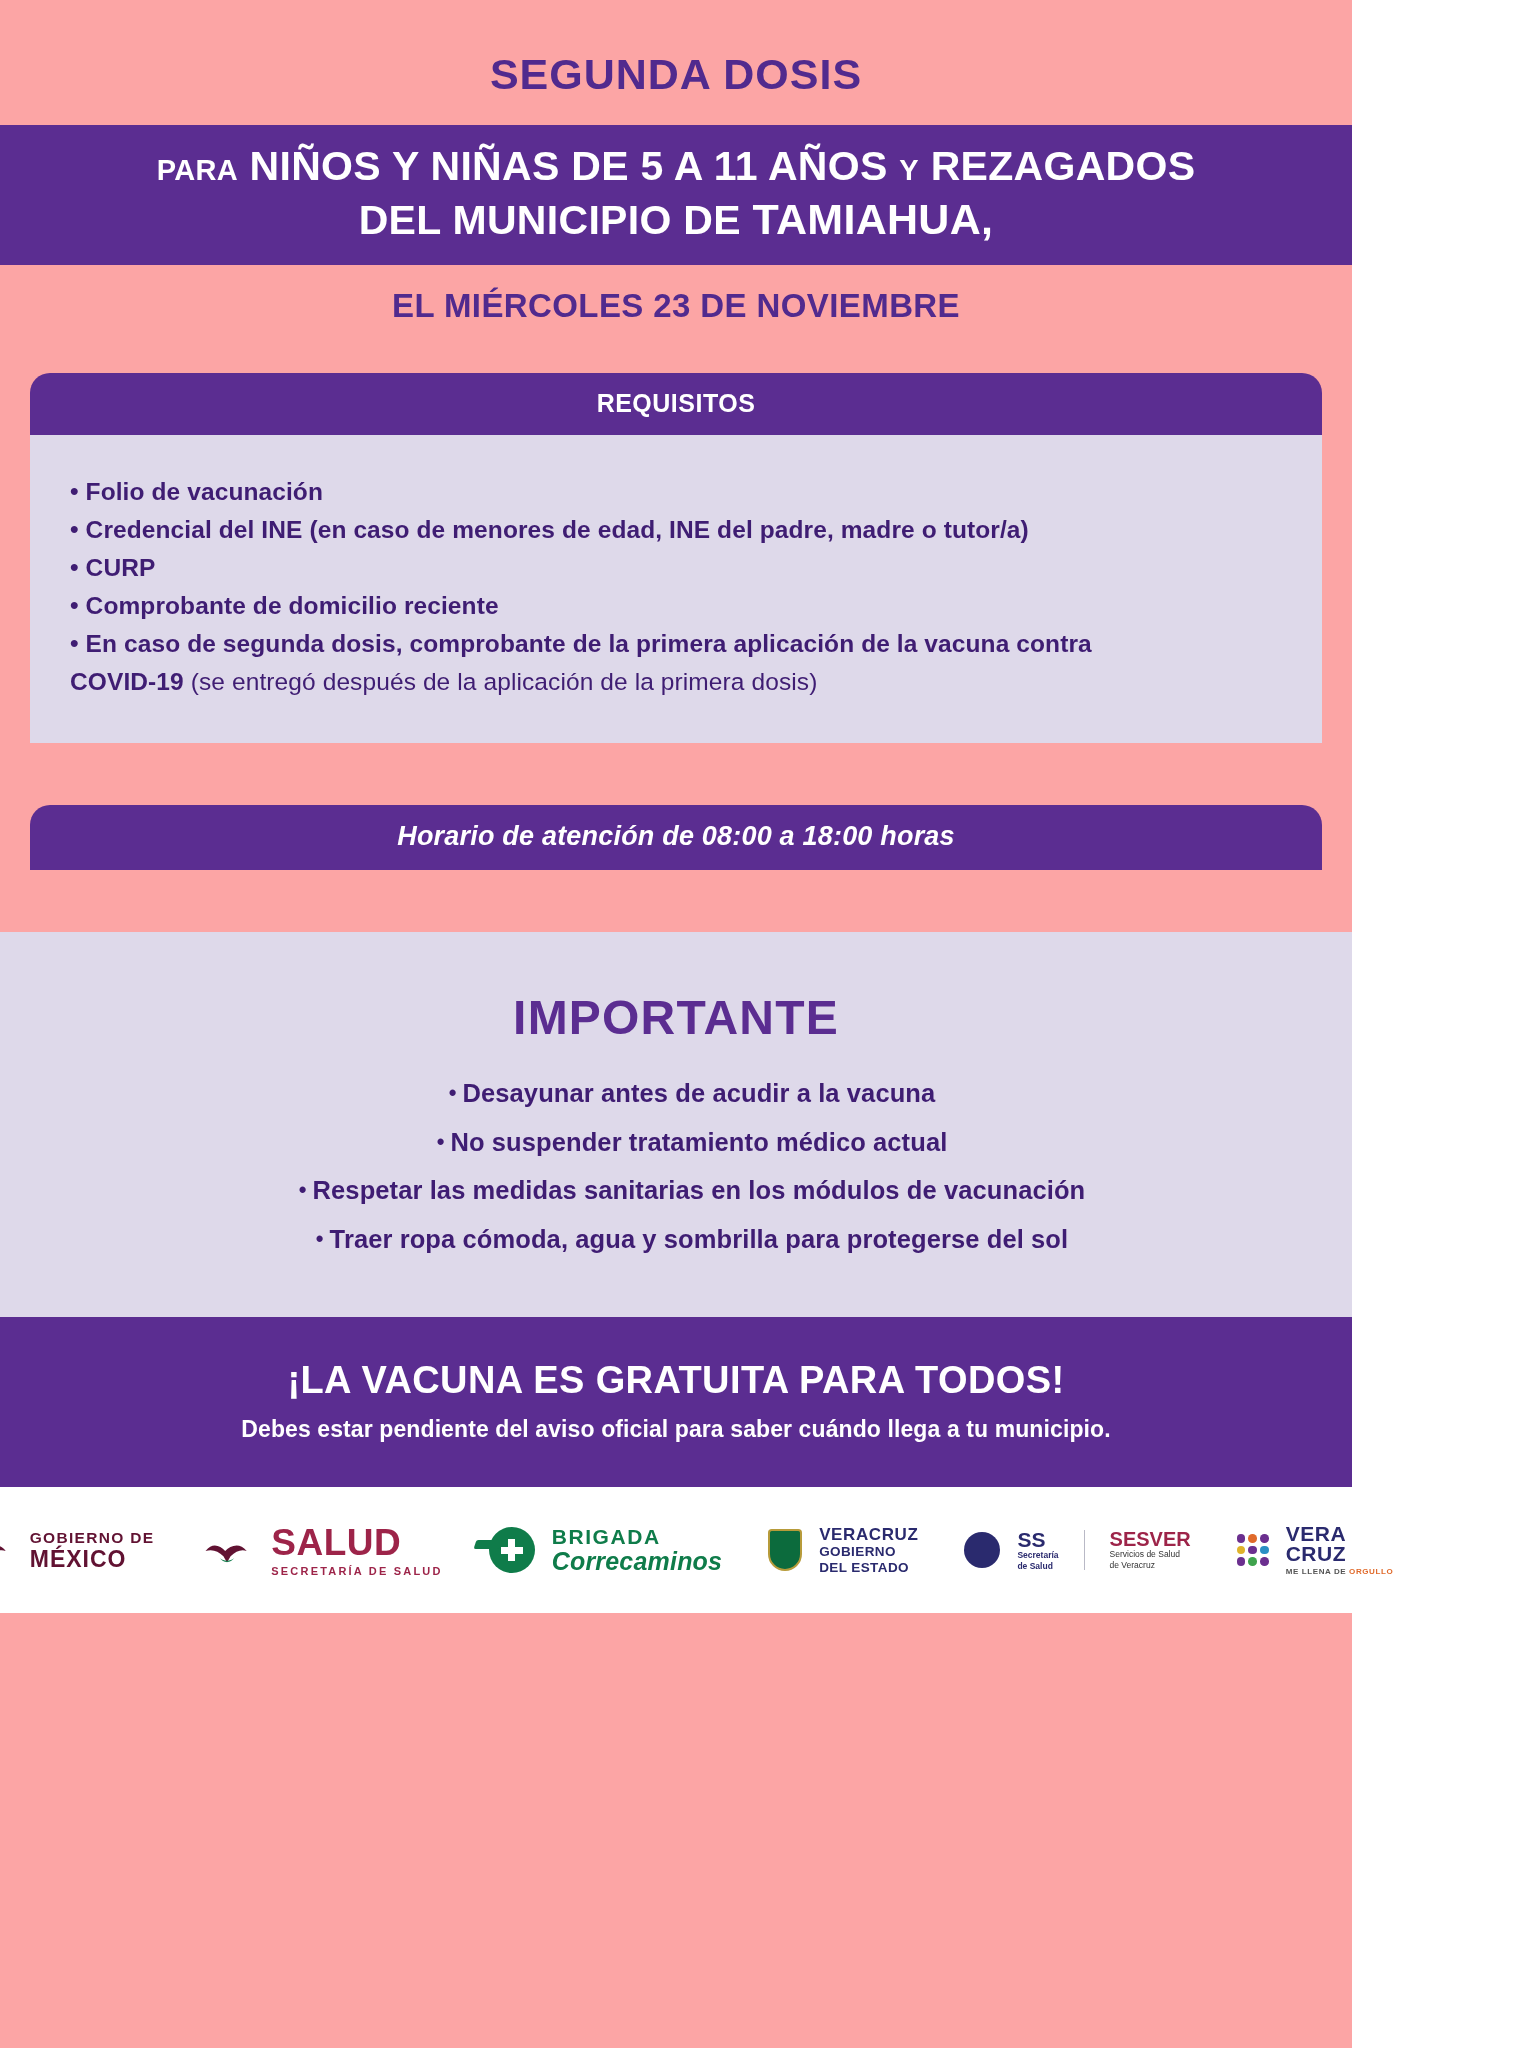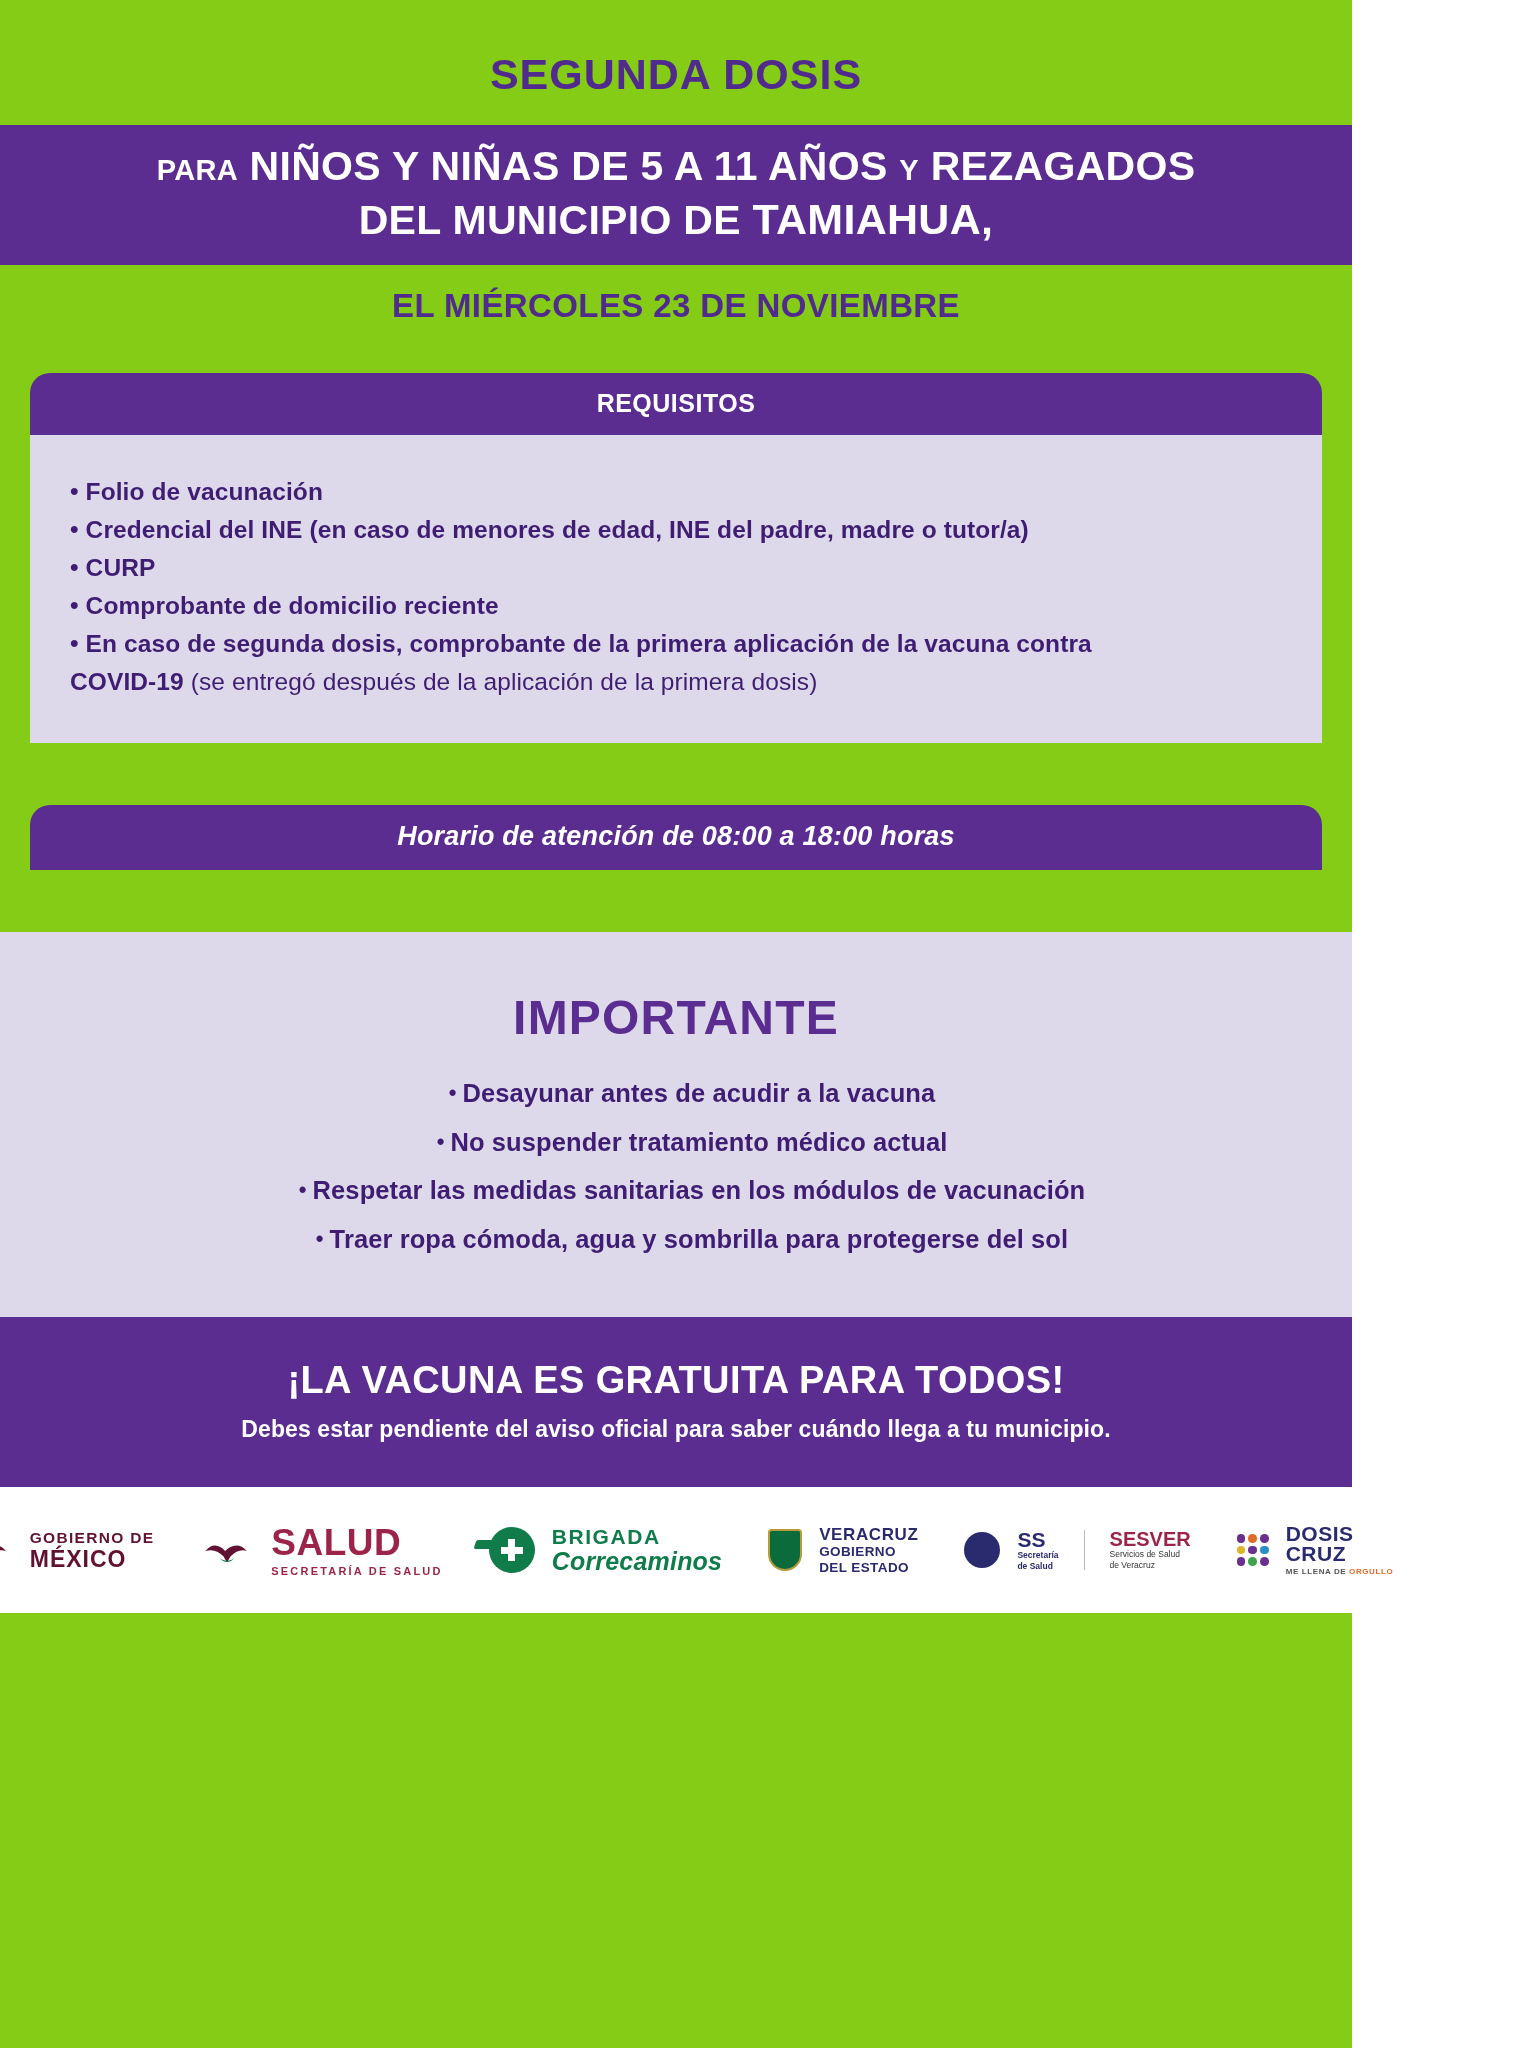--- a/index.html
+++ b/index.html
@@ -12,21 +12,21 @@
     height: 2048px;
     font-family: "Liberation Sans", sans-serif;
     color: #4b2182;
     overflow: hidden;
     position: relative;
   }
   .poster {
     width: 1352px;
     height: 2048px;
     position: relative;
-    background: #84cc16;
+    background: #fca5a5;
   }
 
   
   .title-top {
     text-align: center;
     font-size: 43px;
     font-weight: 800;
     letter-spacing: 1px;
     color: #512a8e;
     padding-top: 53px;
@@ -469,21 +469,21 @@
           <i></i>
           <i></i>
           <i></i>
           <i></i>
           <i></i>
           <i></i>
           <i></i>
           <i></i>
       </div>
       <div>
-        <div class="vera">DOSIS</div>
+        <div class="vera">VERA</div>
         <div class="cruz">CRUZ</div>
         <div class="tag"><span>ME LLENA DE </span><b>ORGULLO</b></div>
       </div>
     </div>
 
   </div>
 
 </div>
 
 </body></html>

